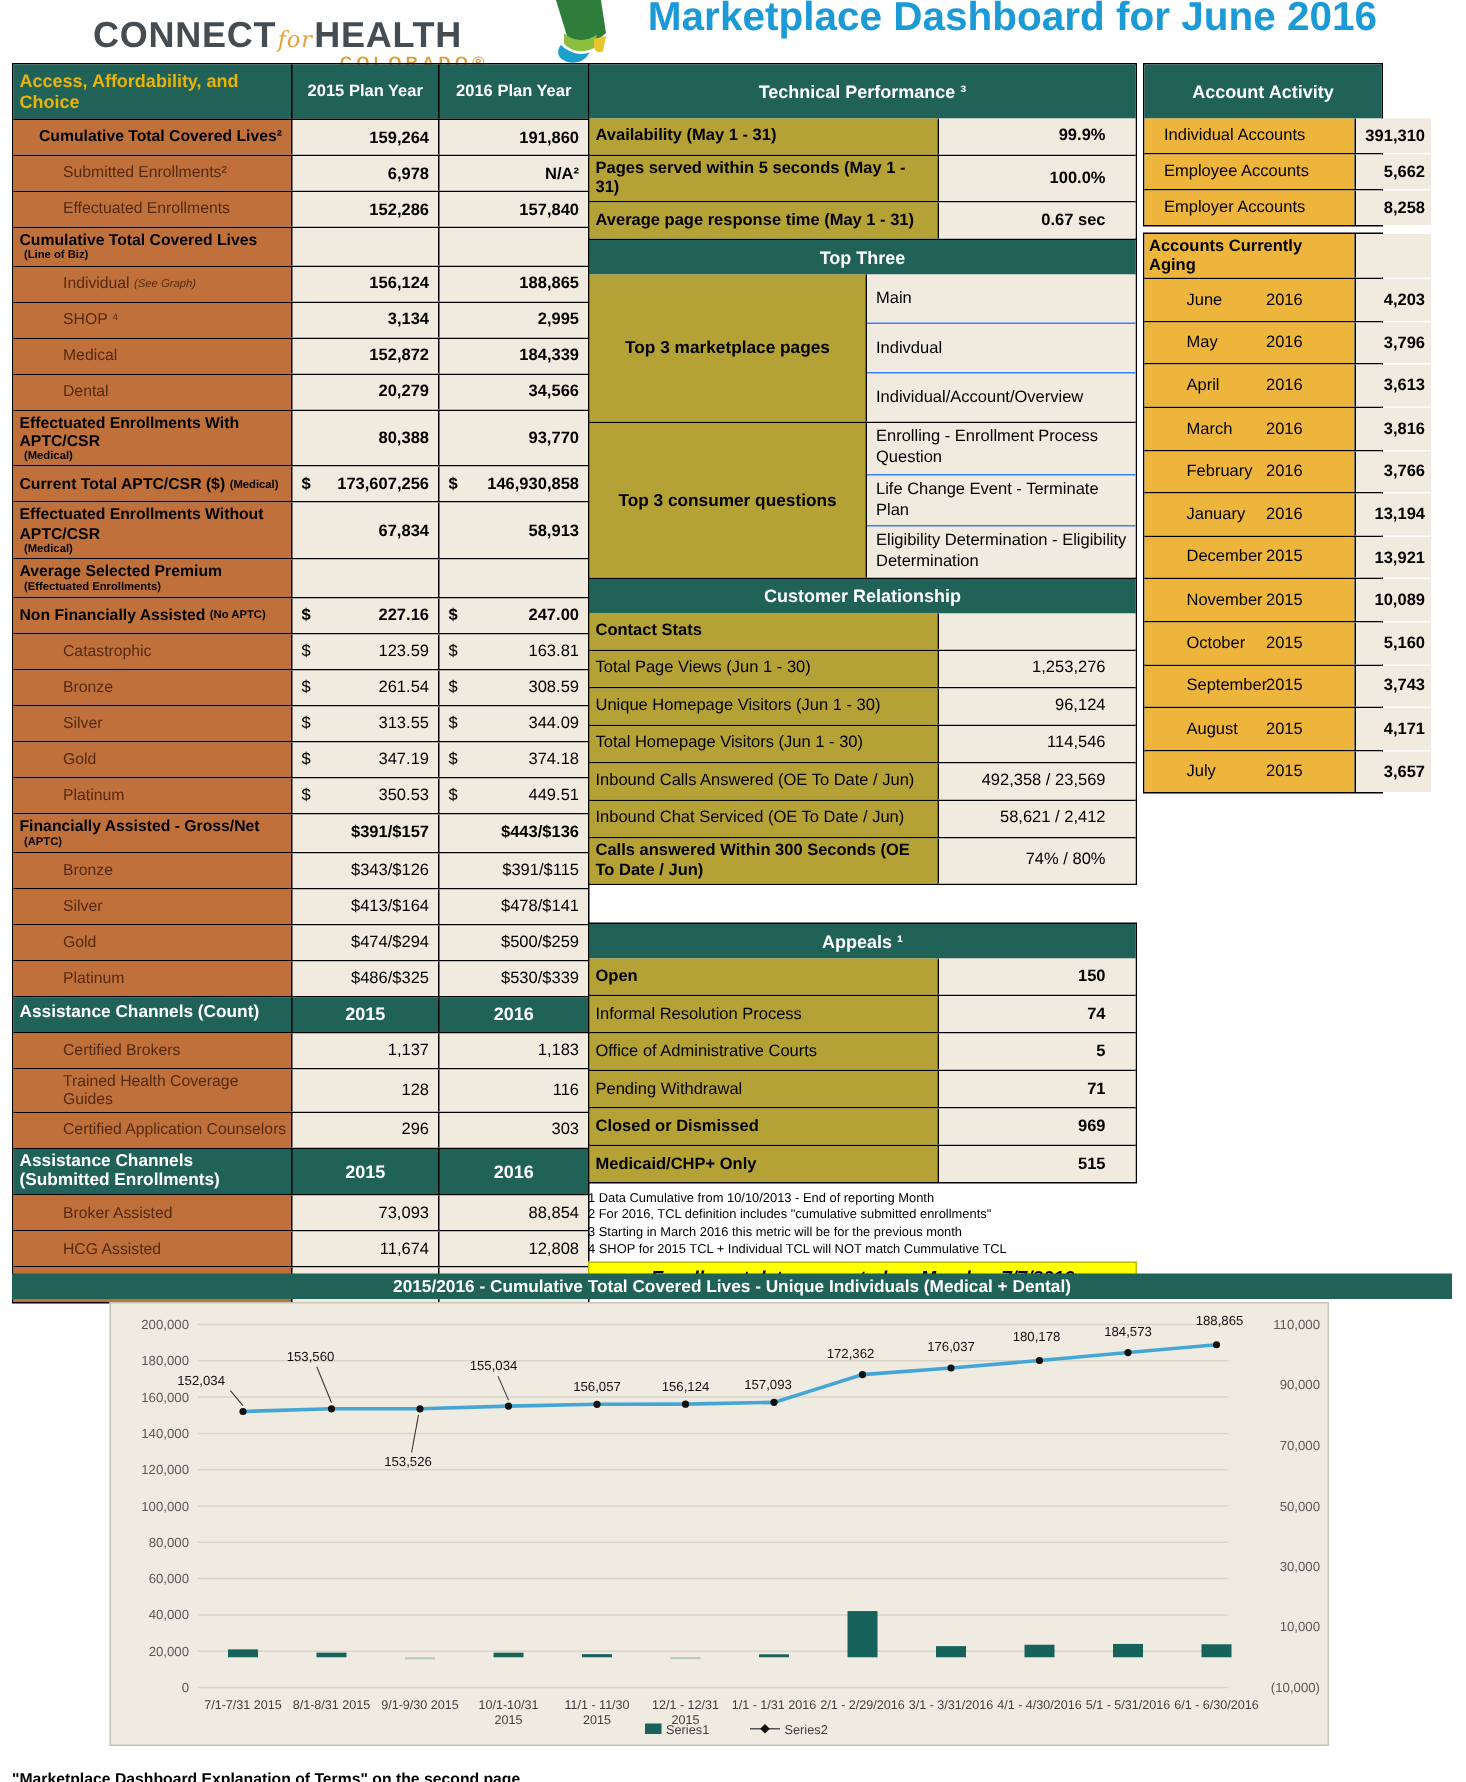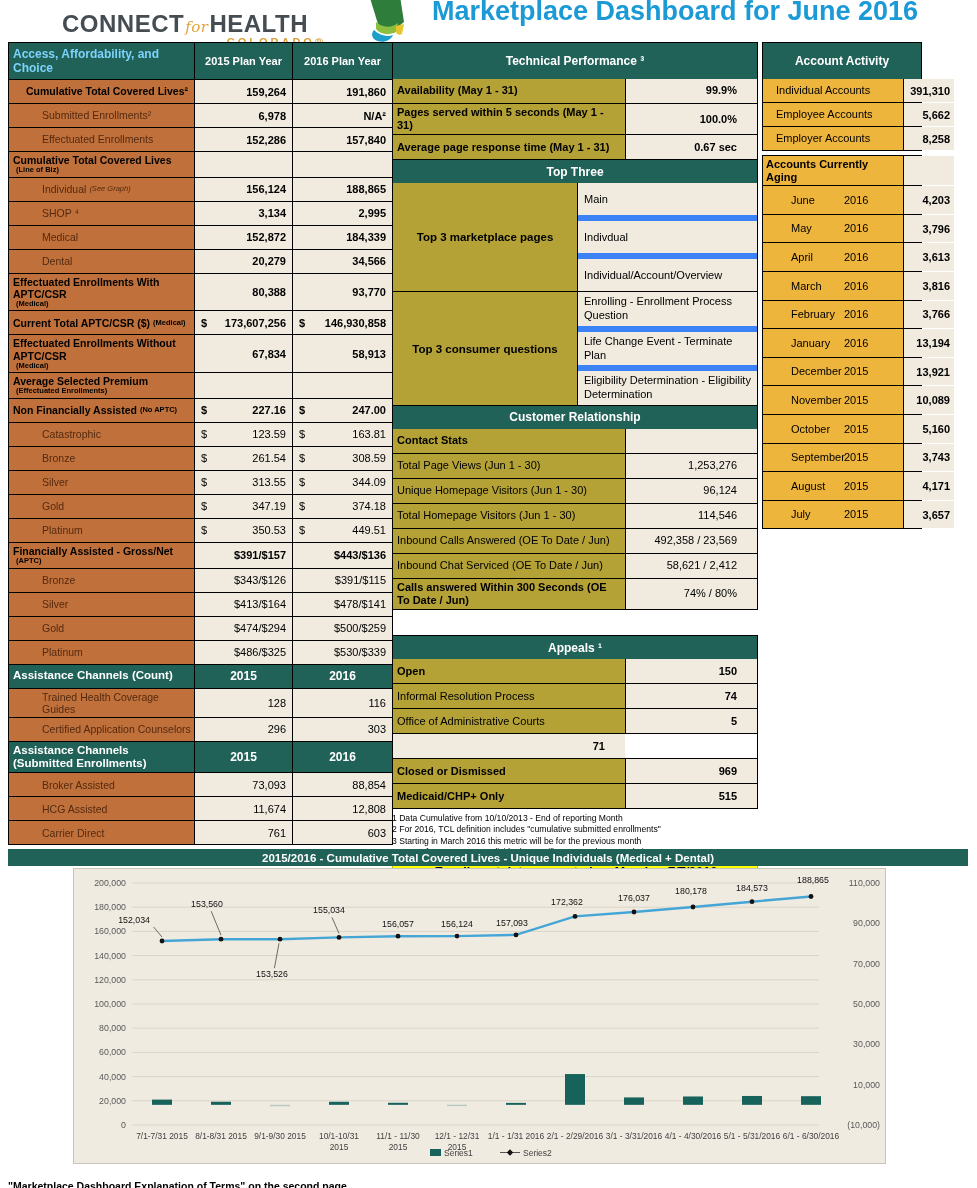--- a/index.html
+++ b/index.html
@@ -19,21 +19,21 @@
   .tbl{border:1px solid #000;box-sizing:border-box;}
   .grid-row{display:grid;}
   .grid-row > div{box-sizing:border-box;}
   .grid-row > div + div{border-left:1px solid #000;}
   .tbl > .grid-row + .grid-row{border-top:1px solid #000;}
 
   
   .lt{left:8px;top:42px;width:385px;}
   .lt .grid-row{grid-template-columns:185px 98px 100px;min-height:23px;}
   .lt-hd{background:#206158;}
-  .lt-hd .hlab{color:#7dd3fc;font-weight:bold;font-size:12px;padding:3px 4px;display:flex;align-items:center;line-height:1.2;}
+  .lt-hd .hlab{color:#eab308;font-weight:bold;font-size:12px;padding:3px 4px;display:flex;align-items:center;line-height:1.2;}
   .lt-hd .hcol{color:#fff;font-weight:bold;font-size:11px;display:flex;align-items:center;justify-content:center;}
   .lc{background:#C0713B;font-size:10.5px;display:flex;align-items:center;padding:2px 3px 2px 4px;line-height:1.15;flex-wrap:wrap;}
   .lc.sec{font-weight:bold;color:#000;}
   .lc.s1{padding-left:17px;font-weight:bold;color:#000;}
   .lc.s2{padding-left:33px;color:#54290F;}
   .sfx{font-size:7.5px;font-weight:bold;margin-left:3px;}
   .sfx.it{font-style:italic;font-weight:normal;}
   .vc{background:#F0EADF;font-size:11px;font-weight:bold;display:flex;align-items:center;justify-content:flex-end;padding:2px 6px;}
   .vc.n{font-weight:normal;}
   .vc.money{justify-content:space-between;}
@@ -48,21 +48,21 @@
   .hd-tall{height:36px;}
   .hd-short{height:23px;}
   .mr{grid-template-columns:232px 132px;min-height:24px;}
   .ml{background:#B4A236;font-size:11px;font-weight:bold;padding:2px 4px;display:flex;align-items:center;line-height:1.2;}
   .ml.n{font-weight:normal;}
   .mv{background:#F0EADF;font-size:11px;display:flex;align-items:center;justify-content:flex-end;padding:2px 20px;line-height:1.2;}
   .mv.b{font-weight:bold;}
   .t3g{grid-template-columns:184px 180px;}
   .t3l{background:#B4A236;font-weight:bold;font-size:11.5px;display:flex;align-items:center;justify-content:center;text-align:center;padding:2px;}
   .t3items > div{background:#F0EADF;font-size:11px;padding:3px 2px 3px 6px;min-height:26px;display:flex;align-items:center;line-height:1.25;}
-  .t3items > div + div{border-top:6px solid #3b82f6;}
+  .t3items > div + div{border-top:1px solid #3b82f6;}
   .fns{margin-top:4px;font-size:8.6px;line-height:1.3;}
   .ban{margin-top:3px;background:#FFFF00;border:1px solid #BFBF00;text-align:center;font-weight:bold;font-style:italic;font-size:12.5px;padding:3px 0 4px 0;}
   .gap22{height:25px;}
 
   
   .rt{left:762px;top:42px;width:160px;}
   .rt .grid-row{grid-template-columns:140px 51px;min-height:23px;}
   .rt-hd{background:#206158;color:#fff;font-weight:bold;font-size:12px;display:flex;align-items:center;justify-content:center;height:36px;}
   .rl{background:#EEB53C;font-size:11px;display:flex;align-items:center;padding:2px 2px 2px 13px;line-height:1.15;}
   .rl.b{font-weight:bold;padding-left:3px;}
@@ -282,20 +282,25 @@
       <div class="lc s2">Platinum</div>
       <div class="vc n">$486/$325</div>
       <div class="vc n">$530/$339</div>
     </div>
   <div class="grid-row trow">
       <div class="lc">Assistance Channels (Count)</div>
       <div class="vc">2015</div>
       <div class="vc">2016</div>
     </div>
   <div class="grid-row">
+      <div class="lc s2">Certified Brokers</div>
+      <div class="vc n">1,137</div>
+      <div class="vc n">1,183</div>
+    </div>
+  <div class="grid-row">
       <div class="lc s2">Trained Health Coverage Guides</div>
       <div class="vc n">128</div>
       <div class="vc n">116</div>
     </div>
   <div class="grid-row">
       <div class="lc s2">Certified Application Counselors</div>
       <div class="vc n">296</div>
       <div class="vc n">303</div>
     </div>
   <div class="grid-row trow">
@@ -400,20 +405,21 @@
       </div>
     <div class="grid-row mr">
         <div class="ml n">Informal Resolution Process</div>
         <div class="mv b">74</div>
       </div>
     <div class="grid-row mr">
         <div class="ml n">Office of Administrative Courts</div>
         <div class="mv b">5</div>
       </div>
     <div class="grid-row mr">
+        <div class="ml n">Pending Withdrawal</div>
         <div class="mv b">71</div>
       </div>
     <div class="grid-row mr">
         <div class="ml">Closed or Dismissed</div>
         <div class="mv b">969</div>
       </div>
     <div class="grid-row mr">
         <div class="ml">Medicaid/CHP+ Only</div>
         <div class="mv b">515</div>
       </div>

